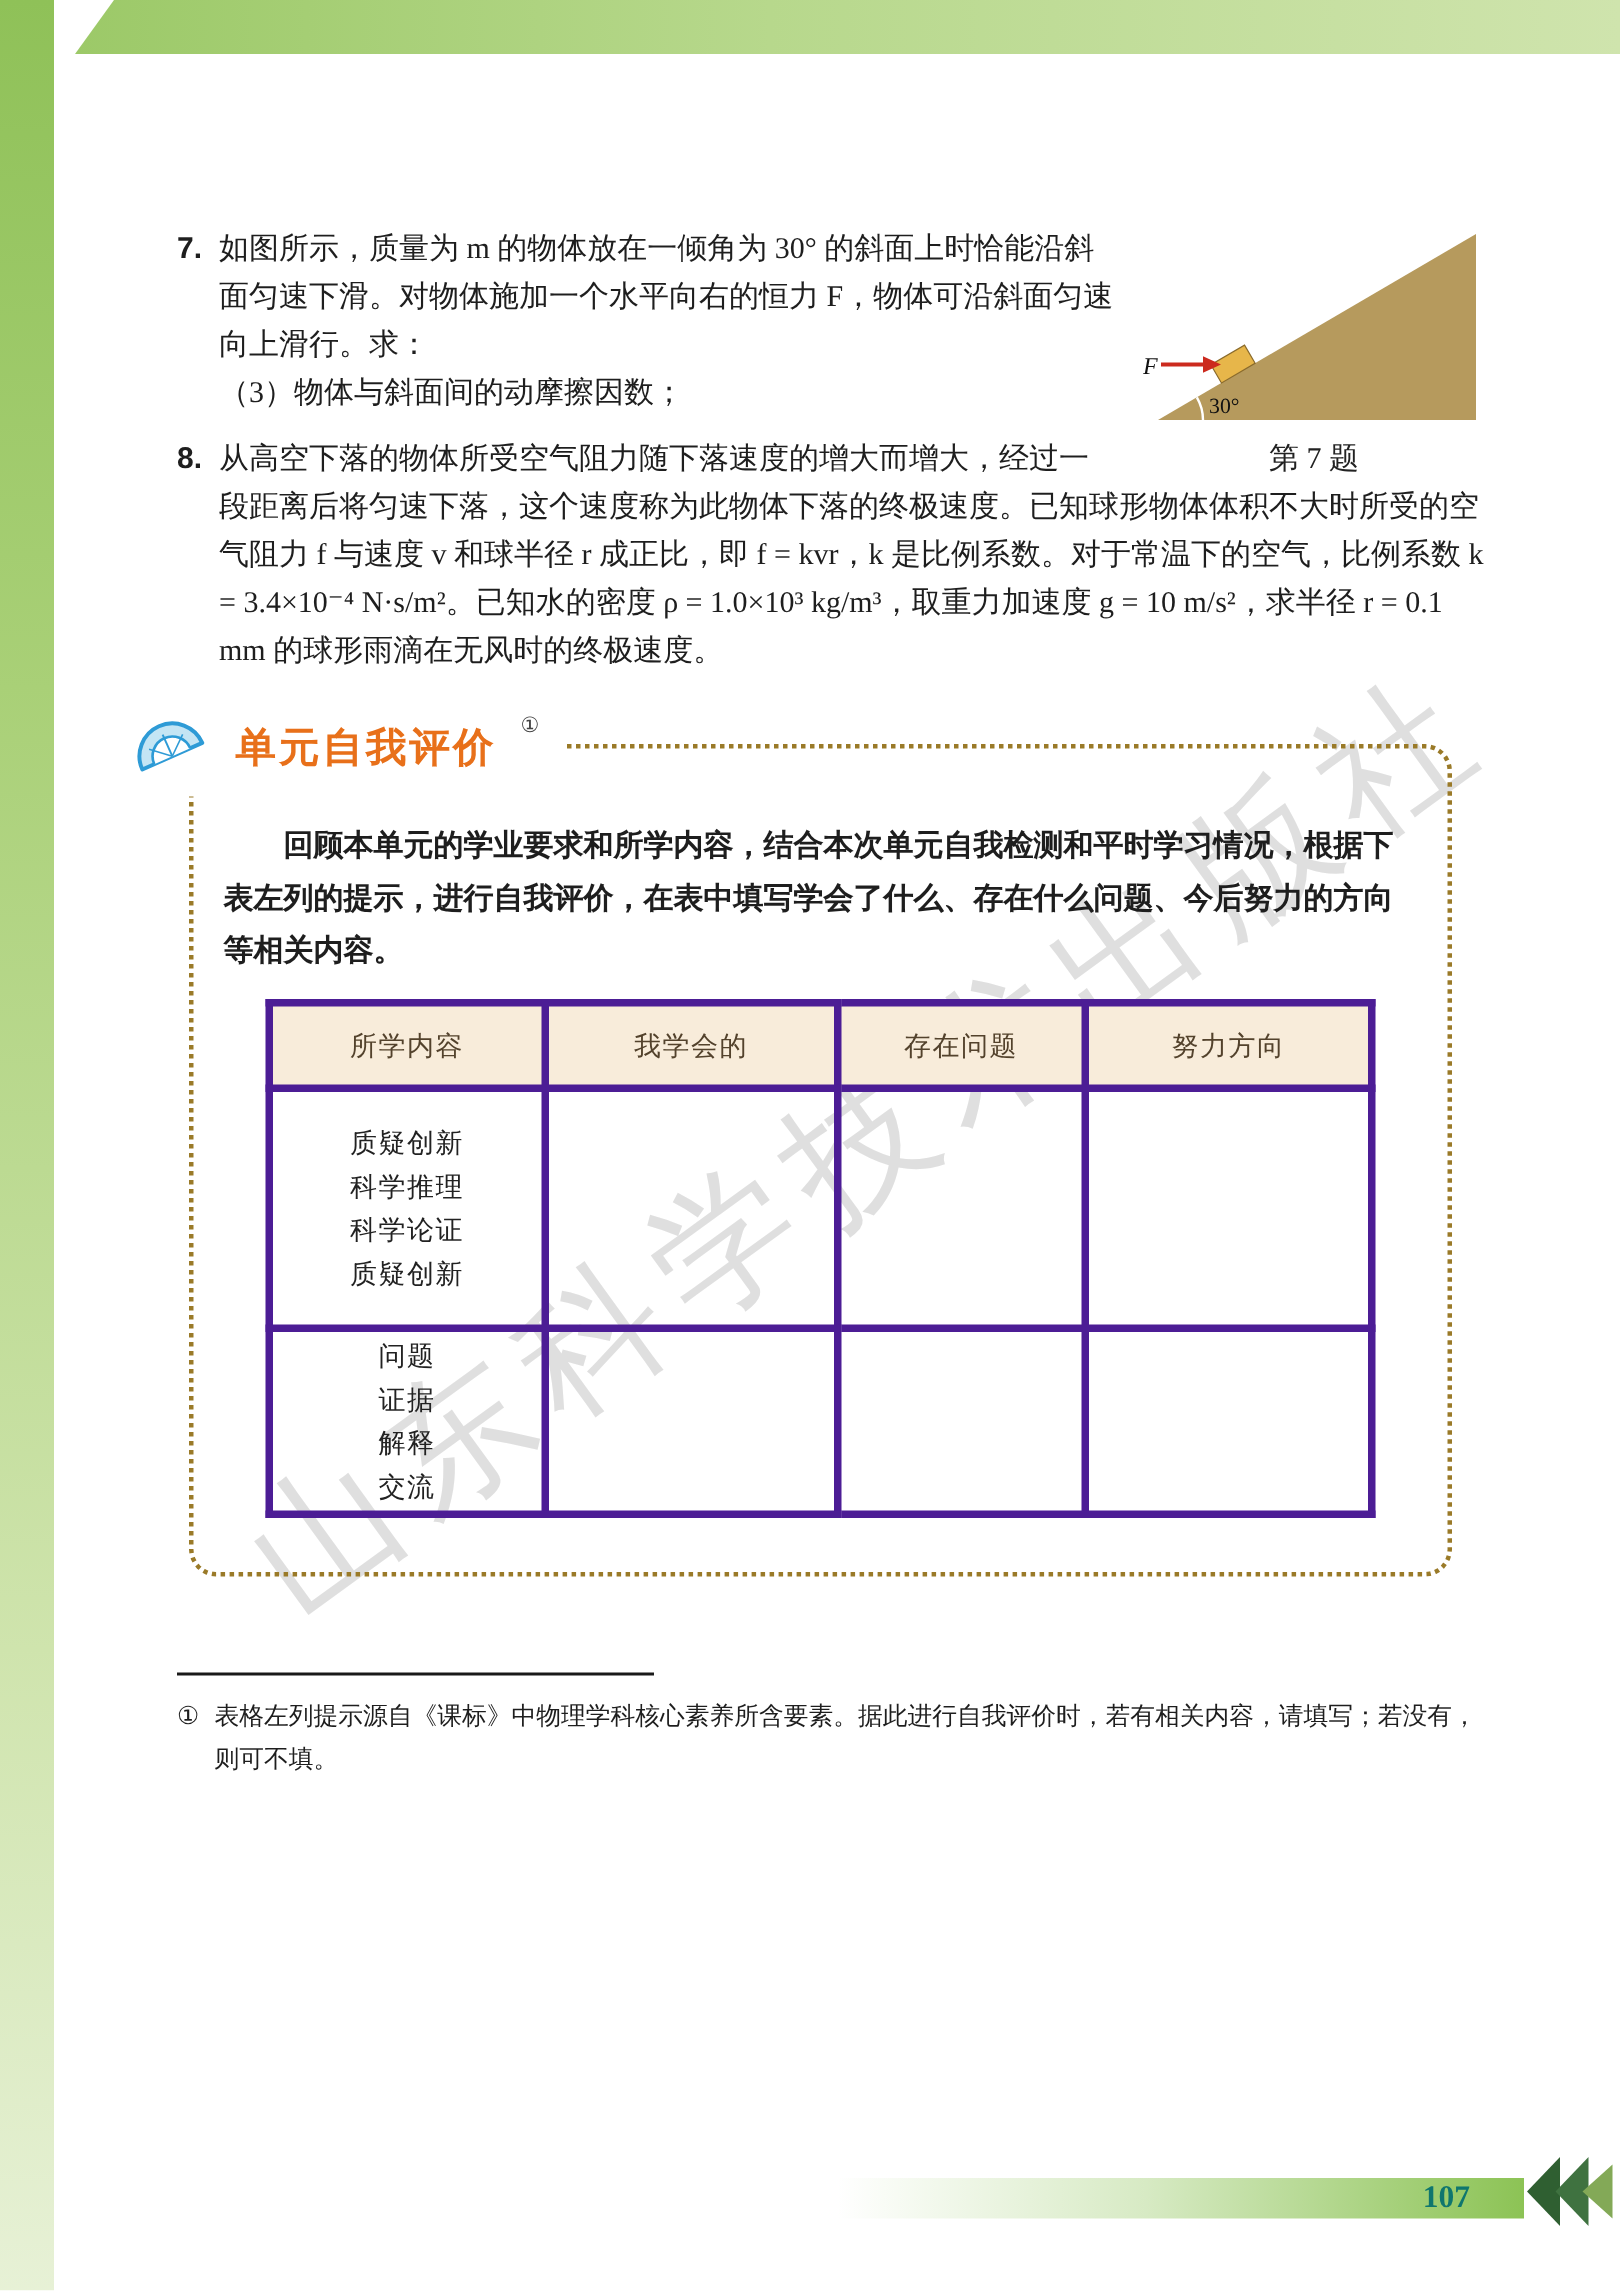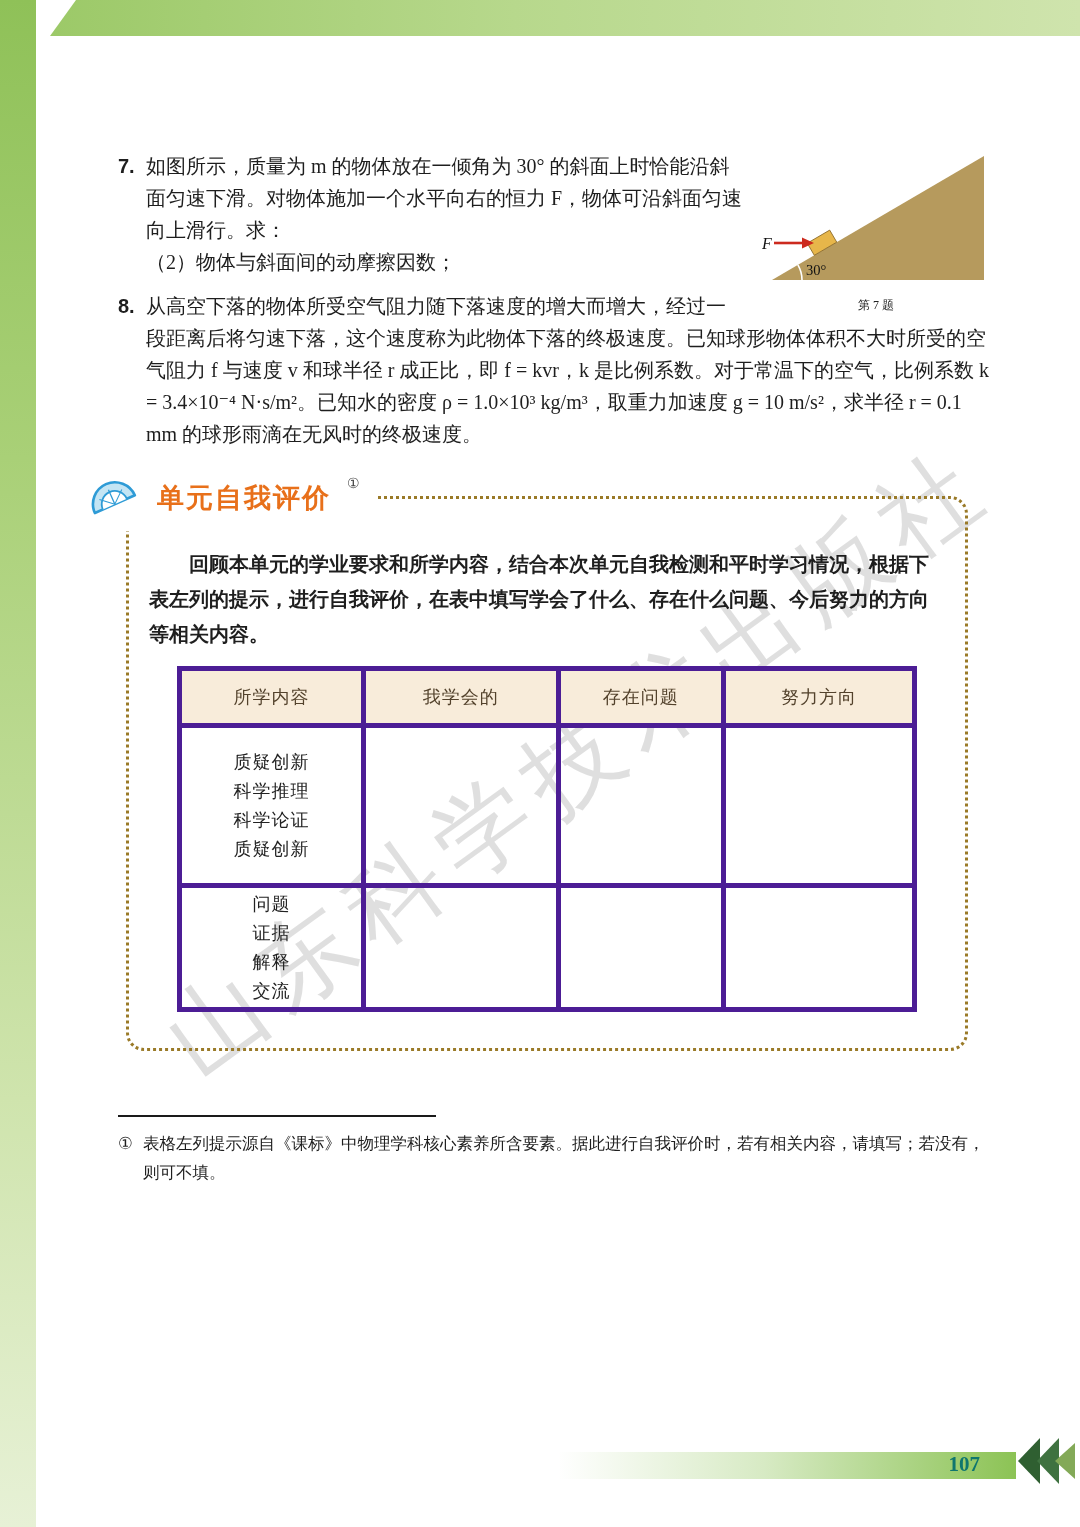--- a/index.html
+++ b/index.html
@@ -19,21 +19,21 @@
     transform:rotate(-36deg); transform-origin:0 0; }
 
   .content { position:absolute; left:118px; top:150px; width:872px; z-index:2; }
 
   
   .problem { position:relative; padding-left:28px; font-size:20px; line-height:32px; }
   .problem + .problem { margin-top:12px; }
   .p-num { position:absolute; left:0; top:0; font-weight:700;
            font-family:"Liberation Sans","DejaVu Sans",sans-serif; }
   .incline-figure { float:right; width:228px; margin:2px 0 6px 18px; text-align:center; }
-  .incline-figure figcaption { font-size:12px; margin-top:2px; color:#222; line-height:20px; }
+  .incline-figure figcaption { font-size:20px; margin-top:2px; color:#222; line-height:20px; }
 
   
   .eval-box { position:relative; margin:46px 22px 0 8px;
     border:3px dotted #9a7a28; border-radius:18px; padding:48px 20px 36px 20px; }
   .eval-header { position:absolute; top:-34px; left:-46px; height:66px;
     display:flex; align-items:center; gap:16px; background:#ffffff; padding:0 16px 0 0; }
   .eval-title { font-family:"Liberation Sans","DejaVu Sans",sans-serif;
     font-size:27px; font-weight:700; color:#e8701a; letter-spacing:2px; }
   .eval-title-note { font-size:14px; color:#444; align-self:flex-start; margin-top:10px; }
   .eval-intro { font-size:20px; line-height:35px; text-indent:2em; color:#1e1e1e;font-weight:bold; }
@@ -80,21 +80,21 @@
           <path d="M 40 128 A 30 30 0 0 0 35.9 112.9" fill="none" stroke="#ffffff" stroke-width="1.6"></path>
           <text x="44" y="123" font-size="14.5" fill="#111">30°</text>
           <rect x="47" y="83.7" width="26" height="14" fill="#e7b64a" stroke="#8a6a2a" stroke-width="0.8" transform="rotate(-30.3 60 90.7)"></rect>
           <line x1="12" y1="91" x2="40" y2="91" stroke="#cc2a1e" stroke-width="2.6"></line>
           <polygon points="40,85.5 52,91 40,96.5" fill="#cc2a1e"></polygon>
           <text x="0" y="97" font-size="16" font-style="italic" fill="#111">F</text>
         </svg>
         <figcaption>第 7 题</figcaption>
       </figure>
       <span>如图所示，质量为 m 的物体放在一倾角为 30° 的斜面上时恰能沿斜面匀速下滑。对物体施加一个水平向右的恒力 F，物体可沿斜面匀速向上滑行。求：</span>
-      <div class="p-item">（2）物体与斜面间的动摩擦因数；</div>
+      <div class="p-item">（3）物体与斜面间的动摩擦因数；</div>
     </div>
   </div>
 
   <div class="problem">
     <span class="p-num">8.</span>
     <div class="p-body">
       <span>从高空下落的物体所受空气阻力随下落速度的增大而增大，经过一段距离后将匀速下落，这个速度称为此物体下落的终极速度。已知球形物体体积不大时所受的空气阻力 f 与速度 v 和球半径 r 成正比，即 f = kvr，k 是比例系数。对于常温下的空气，比例系数 k = 3.4×10⁻⁴ N·s/m²。已知水的密度 ρ = 1.0×10³ kg/m³，取重力加速度 g = 10 m/s²，求半径 r = 0.1 mm 的球形雨滴在无风时的终极速度。</span>
     </div>
   </div>
 

